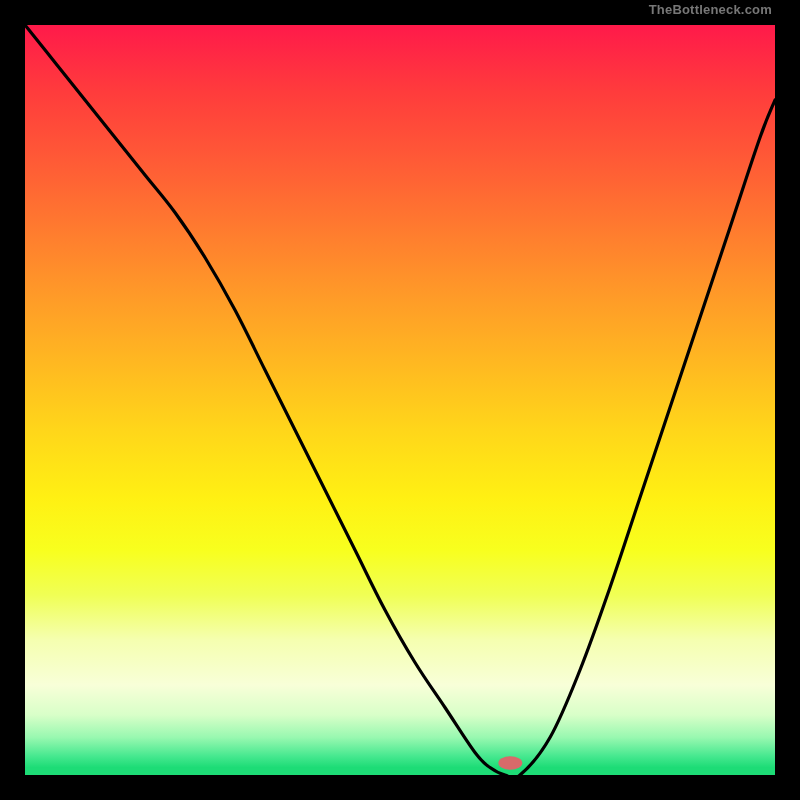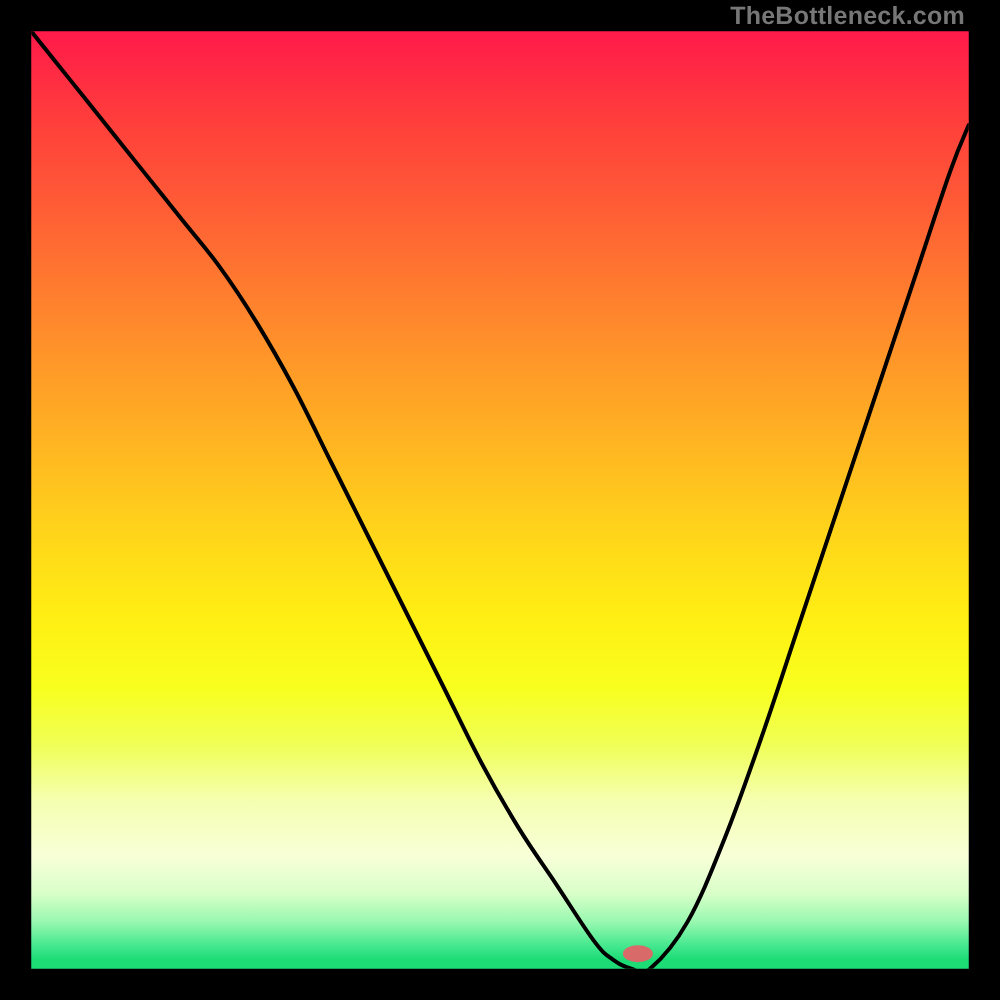--- a/index.html
+++ b/index.html
@@ -47,21 +47,21 @@
     left: 0;
     top: 0;
     width: 750px;
     height: 750px;
   }
   .watermark {
     position: absolute;
     top: 2px;
     right: 28px;
     font-family: Arial, Helvetica, sans-serif;
-    font-size: 20px;
+    font-size: 13px;
     font-weight: 600;
     color: #777;
     letter-spacing: 0.2px;
   }
   .dot {
     fill: #d86a6a;
   }
 </style>
 </head>
 <body>

